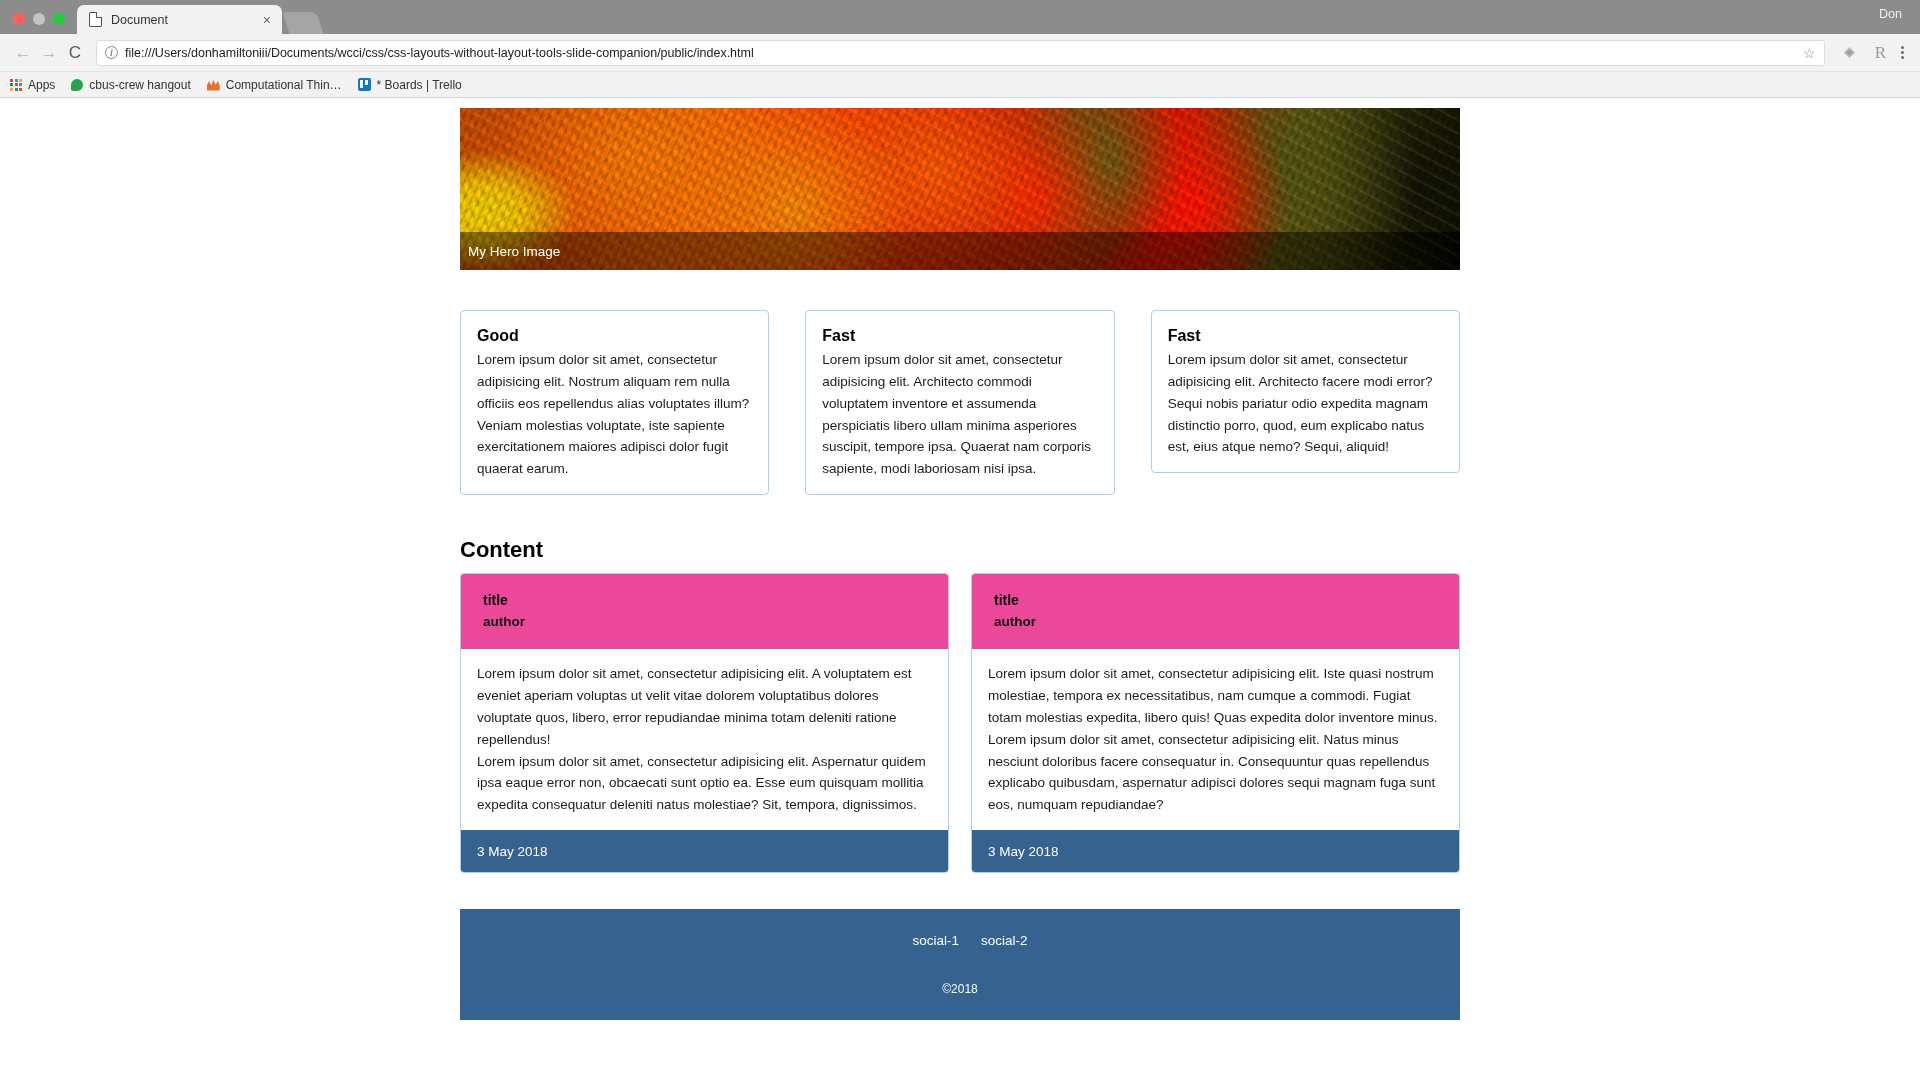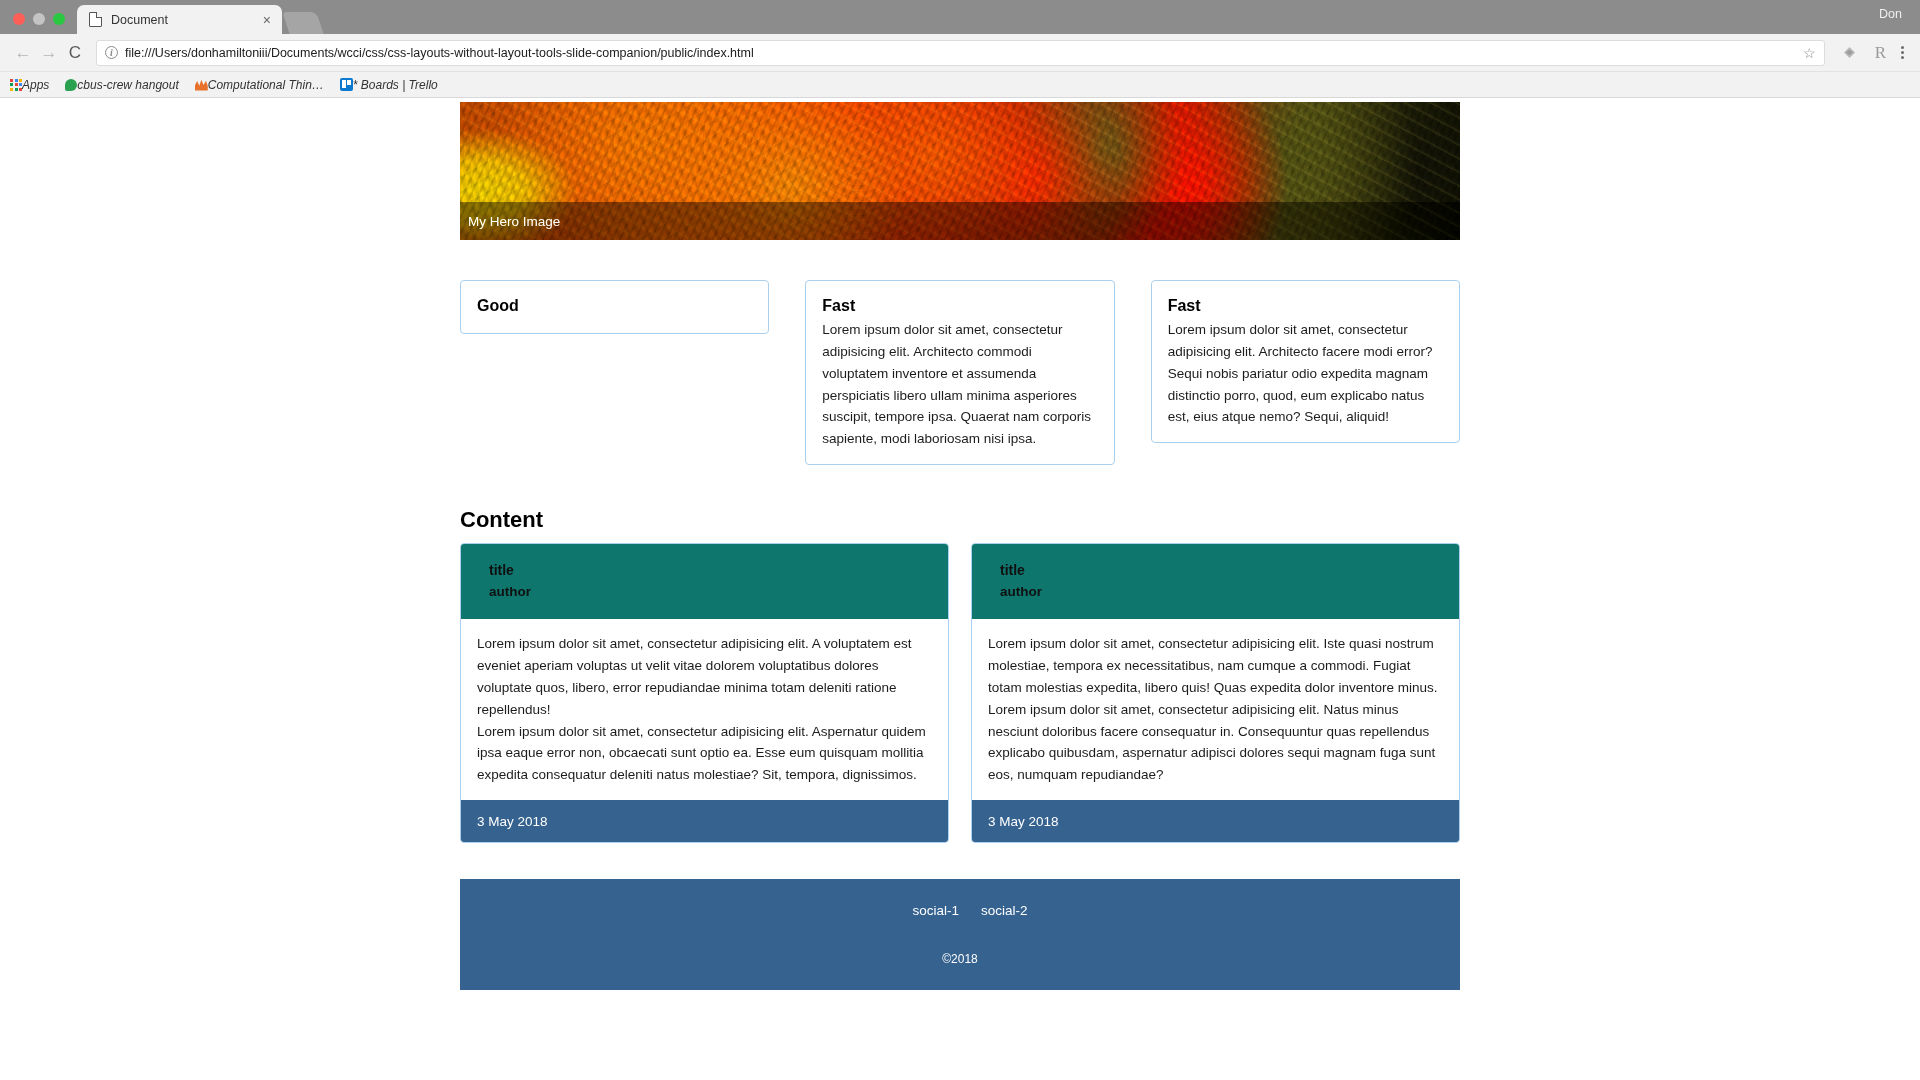--- a/index.html
+++ b/index.html
@@ -180,25 +180,24 @@
     height: 26px;
     background: #f2f2f2;
     display: flex;
     align-items: center;
     padding: 0 10px;
     gap: 16px;
     flex: 0 0 26px;
     border-bottom: 1px solid #d8d8d8;
   }
   .bm {
-    display: flex; align-items: center; gap: 0;
+    display: flex; align-items: center; gap: 6px;
     font-size: 12px; color: #333;
     white-space: nowrap;
     cursor: default;
-    font-style: italic;
   }
   .apps-grid {
     width: 12px; height: 12px;
     display: grid;
     grid-template-columns: repeat(3, 3px);
     grid-template-rows: repeat(3, 3px);
     gap: 1.5px;
   }
   .apps-grid i { display: block; width: 3px; height: 3px; }
   .ic-green-bubble {
@@ -230,24 +229,24 @@
     width: 1000px;
     margin: 0 auto;
     padding-top: 0;
     position: relative;
     left: 0px;
   }
 
   
   .hero {
     width: 1000px;
-    height: 138px;
+    height: 162px;
     position: relative;
     overflow: hidden;
-    margin-top: 4px;
+    margin-top: 10px;
     background:
       radial-gradient(ellipse 140px 90px at 2% 65%, #ffe400 0%, #ffd000 32%, rgba(255,170,0,0) 70%),
       radial-gradient(ellipse 200px 160px at 18% 30%, #ff8a12 0%, rgba(220,90,10,0) 72%),
       radial-gradient(ellipse 170px 150px at 33% 62%, #ff9a20 0%, rgba(200,80,10,0) 70%),
       radial-gradient(ellipse 150px 130px at 47% 40%, #ff6a10 0%, rgba(190,60,10,0) 72%),
       radial-gradient(ellipse 130px 150px at 57% 55%, #ff3a08 0%, rgba(170,40,5,0) 70%),
       radial-gradient(ellipse 120px 140px at 64% 35%, #6e6b2a 0%, rgba(90,85,35,0) 72%),
       radial-gradient(ellipse 140px 170px at 73% 60%, #ff2000 0%, rgba(150,25,0,0) 70%),
       radial-gradient(ellipse 160px 170px at 84% 45%, #5e5f24 0%, rgba(70,70,30,0) 74%),
       radial-gradient(ellipse 150px 180px at 96% 50%, #1a1b10 0%, rgba(20,20,12,0) 72%),
@@ -326,22 +325,22 @@
   .article {
     flex: 1 1 0;
     border: 1px solid #a9d1ef;
     border-radius: 4px;
     overflow: hidden;
     background: #fff;
     display: flex;
     flex-direction: column;
   }
   .article-head {
-    background: #0f766e;
-    padding: 18px 16px 20px 28px;
+    background: #ec4899;
+    padding: 18px 16px 20px 22px;
   }
   .article-head .a-title {
     font-size: 14px;
     font-weight: bold;
     color: #101010;
     margin-bottom: 6px;
   }
   .article-head .a-author {
     font-size: 13.5px;
     font-weight: bold;
@@ -480,20 +479,21 @@
         <div class="hero-texture"></div>
         <div class="hero-texture2"></div>
         <div class="hero-caption">
           <span>My Hero Image</span>
         </div>
       </div>
 
       <div class="features">
         <div class="card">
           <h3>Good</h3>
+          <p>Lorem ipsum dolor sit amet, consectetur adipisicing elit. Nostrum aliquam rem nulla officiis eos repellendus alias voluptates illum? Veniam molestias voluptate, iste sapiente exercitationem maiores adipisci dolor fugit quaerat earum.</p>
         </div>
         <div class="card">
           <h3>Fast</h3>
           <p>Lorem ipsum dolor sit amet, consectetur adipisicing elit. Architecto commodi voluptatem inventore et assumenda perspiciatis libero ullam minima asperiores suscipit, tempore ipsa. Quaerat nam corporis sapiente, modi laboriosam nisi ipsa.</p>
         </div>
         <div class="card">
           <h3>Fast</h3>
           <p>Lorem ipsum dolor sit amet, consectetur adipisicing elit. Architecto facere modi error? Sequi nobis pariatur odio expedita magnam distinctio porro, quod, eum explicabo natus est, eius atque nemo? Sequi, aliquid!</p>
         </div>
       </div>

